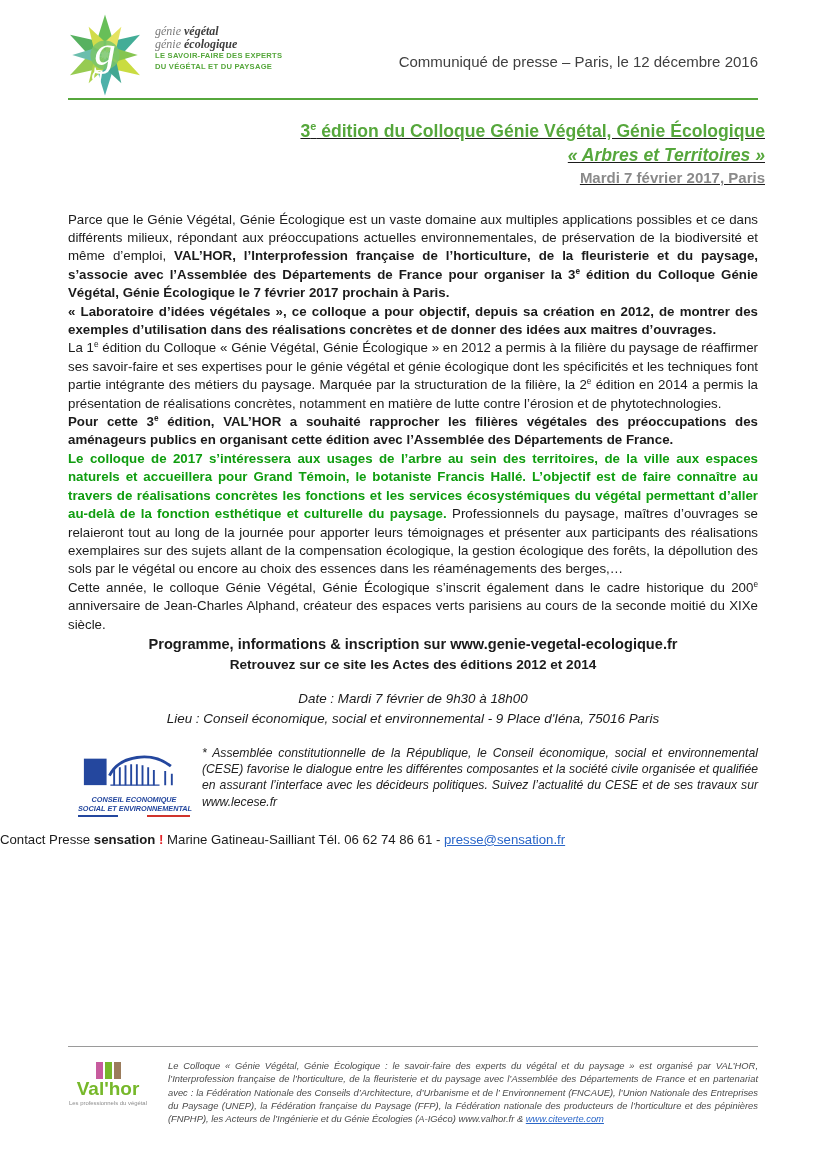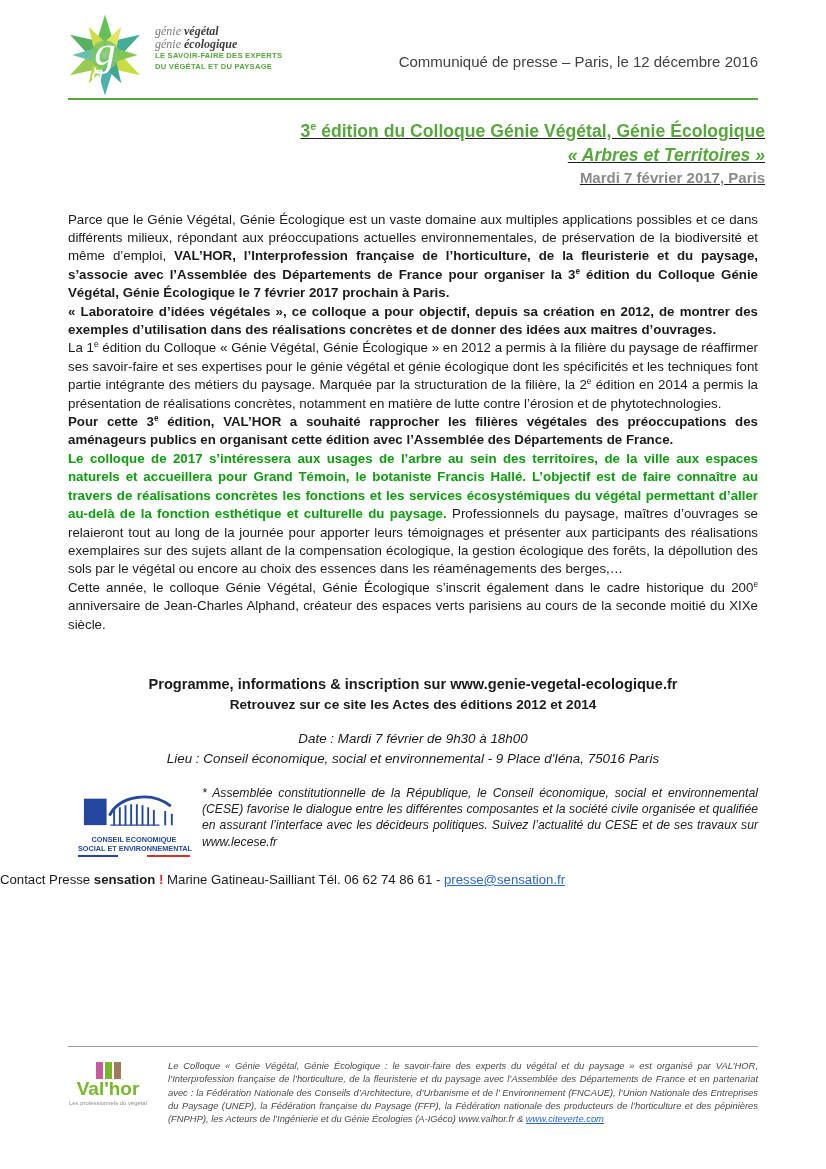--- a/index.html
+++ b/index.html
@@ -40,28 +40,28 @@
   .mb2{margin-bottom:30px;}
   .bold{font-weight:bold;}
   .rs-b{font-weight:bold;}
   .rs-g{color:var(--green-text);font-weight:bold;}
   .rs-red{color:var(--alert-red);font-weight:bold;}
   sup.rs-sup,sup{font-size:.62em;line-height:0;}
   a.rs-link{color:var(--link-blue);text-decoration:underline;cursor:pointer;}
 
   
   .program{text-align:center;}
-  .program-h1{font-size:14.6px;font-weight:bold;line-height:1.4;margin-top:40px;}
+  .program-h1{font-size:14.6px;font-weight:bold;line-height:1.4;}
   .program-h2{font-size:13.6px;font-weight:bold;line-height:1.4;margin-top:1px;}
   .program-date{font-style:italic;font-size:13.4px;margin-top:16px;line-height:1.4;}
   .program-venue{font-style:italic;font-size:13.4px;margin-top:1px;line-height:1.4;}
 
   
   .cese-block{display:flex;gap:12px;margin:16px 68px 0 78px;align-items:flex-start;}
-  .cese-logo{width:112px;flex:none;text-align:center;}
+  .cese-logo{width:112px;flex:none;text-align:center;font-style:italic;}
   .cese-logo svg{width:104px;height:50px;display:block;margin:0 auto;}
   .cese-name{font-size:7.3px;font-weight:bold;color:var(--cese-blue);line-height:1.3;white-space:nowrap;}
   .cese-bar{display:flex;height:2px;margin-top:1px;}
   .cese-bar .seg-b{background:var(--cese-blue);width:36%;}
   .cese-bar .seg-w{background:#fff;width:26%;}
   .cese-bar .seg-r{background:#d0342c;width:38%;}
   .cese-note{flex:1;font-style:italic;font-size:12.2px;line-height:1.33;text-align:justify;color:#222;}
 
   
   .contact-line{text-align:left;margin-top:15px;font-size:13.2px;}

